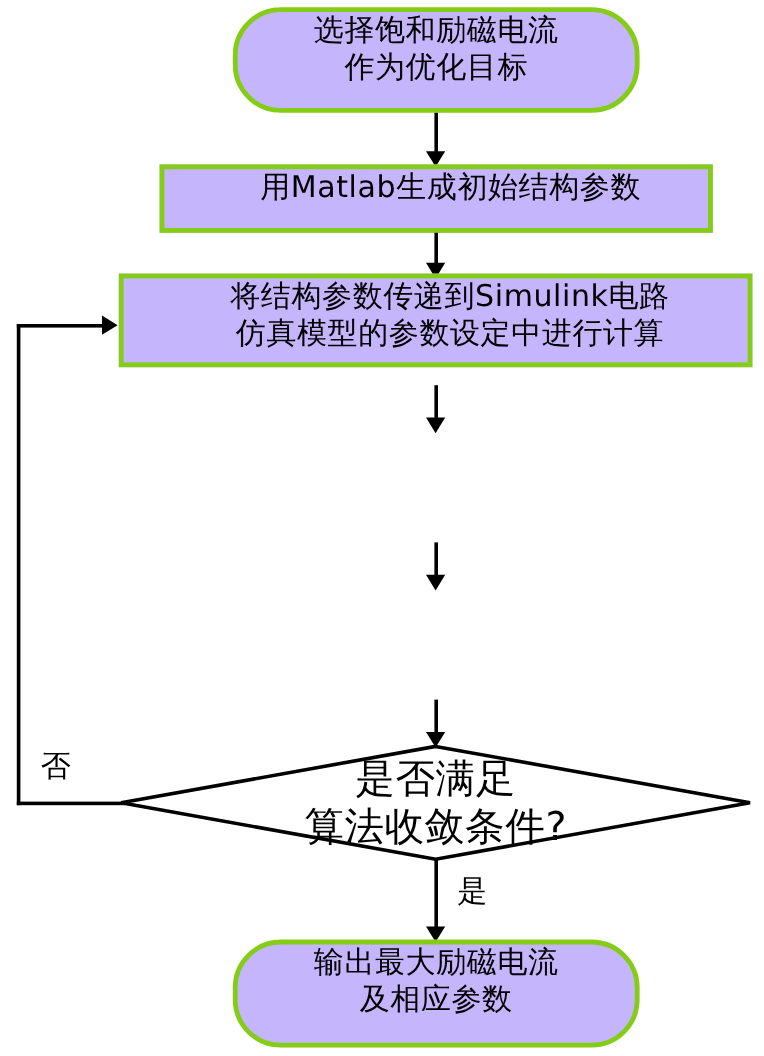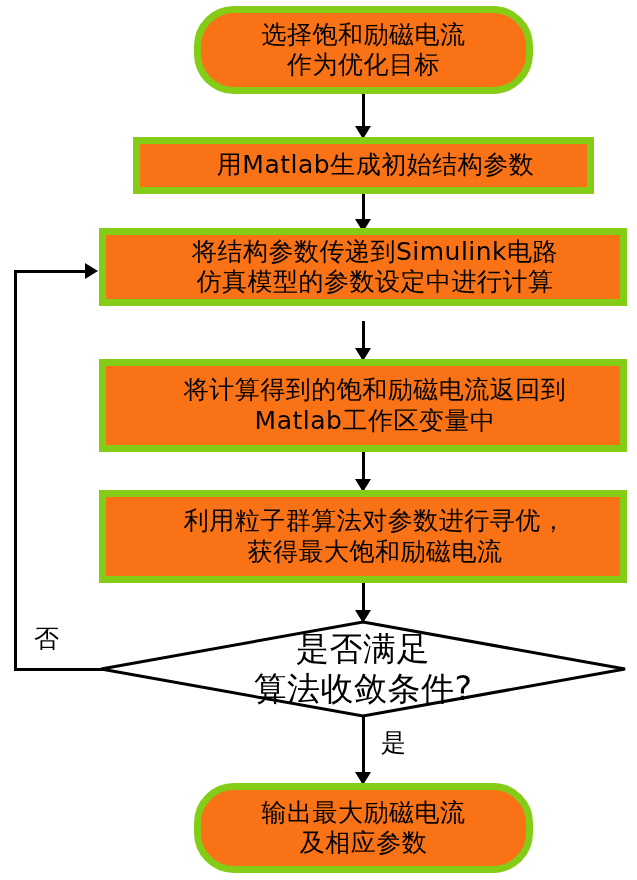--- a/index.html
+++ b/index.html
@@ -14,24 +14,24 @@
     position: relative;
     width: 637px;
     height: 880px;
     background: #ffffff;
     overflow: hidden;
   }
 
   .node {
     position: absolute;
     box-sizing: border-box;
-    border: 7px solid #84cc16;
-    background: #f97316;
+    border: 4px solid #84cc16;
+    background: #c4b5fd;
     display: flex;
-    align-items: center;
+    align-items: flex-start;
     justify-content: center;
     text-align: center;
     color: #000000;
     font-size: 25px;
     line-height: 1.22;
     letter-spacing: 0.5px;
   }
   .node .txt {
     display: block;
     white-space: pre-line;
@@ -129,32 +129,24 @@
   <div class="arrow-down" style="left:355px; top:219px;"></div>
 
   <div class="node rect" style="left:99px; top:228px; width:528px; height:78px;">
     <span class="txt">将结构参数传递到Simulink电路
 仿真模型的参数设定中进行计算</span>
   </div>
 
   <div class="conn v" style="left:362px; top:321px; width:3px; height:34px;"></div>
   <div class="arrow-down" style="left:355px; top:348px;"></div>
 
-  <div class="node rect" style="left:99px; top:359px; width:528px; height:93px;">
-    <span class="txt">将计算得到的饱和励磁电流返回到
-Matlab工作区变量中</span>
-  </div>
 
   <div class="conn v" style="left:362px; top:452px; width:3px; height:34px;"></div>
   <div class="arrow-down" style="left:355px; top:479px;"></div>
 
-  <div class="node rect" style="left:99px; top:490px; width:528px; height:93px;">
-    <span class="txt">利用粒子群算法对参数进行寻优，
-获得最大饱和励磁电流</span>
-  </div>
 
   <div class="conn v" style="left:362px; top:583px; width:3px; height:34px;"></div>
   <div class="arrow-down" style="left:355px; top:610px;"></div>
 
   <div class="decision" style="left:99px; top:620px; width:528px; height:98px;">
     <svg class="shape" viewBox="0 0 528 98" preserveAspectRatio="none">
       <polygon points="264,2 526,49 264,96 2,49" fill="#ffffff" stroke="#000000" stroke-width="3" vector-effect="non-scaling-stroke"></polygon>
     </svg>
     <div class="label">
       <span class="txt">是否满足

